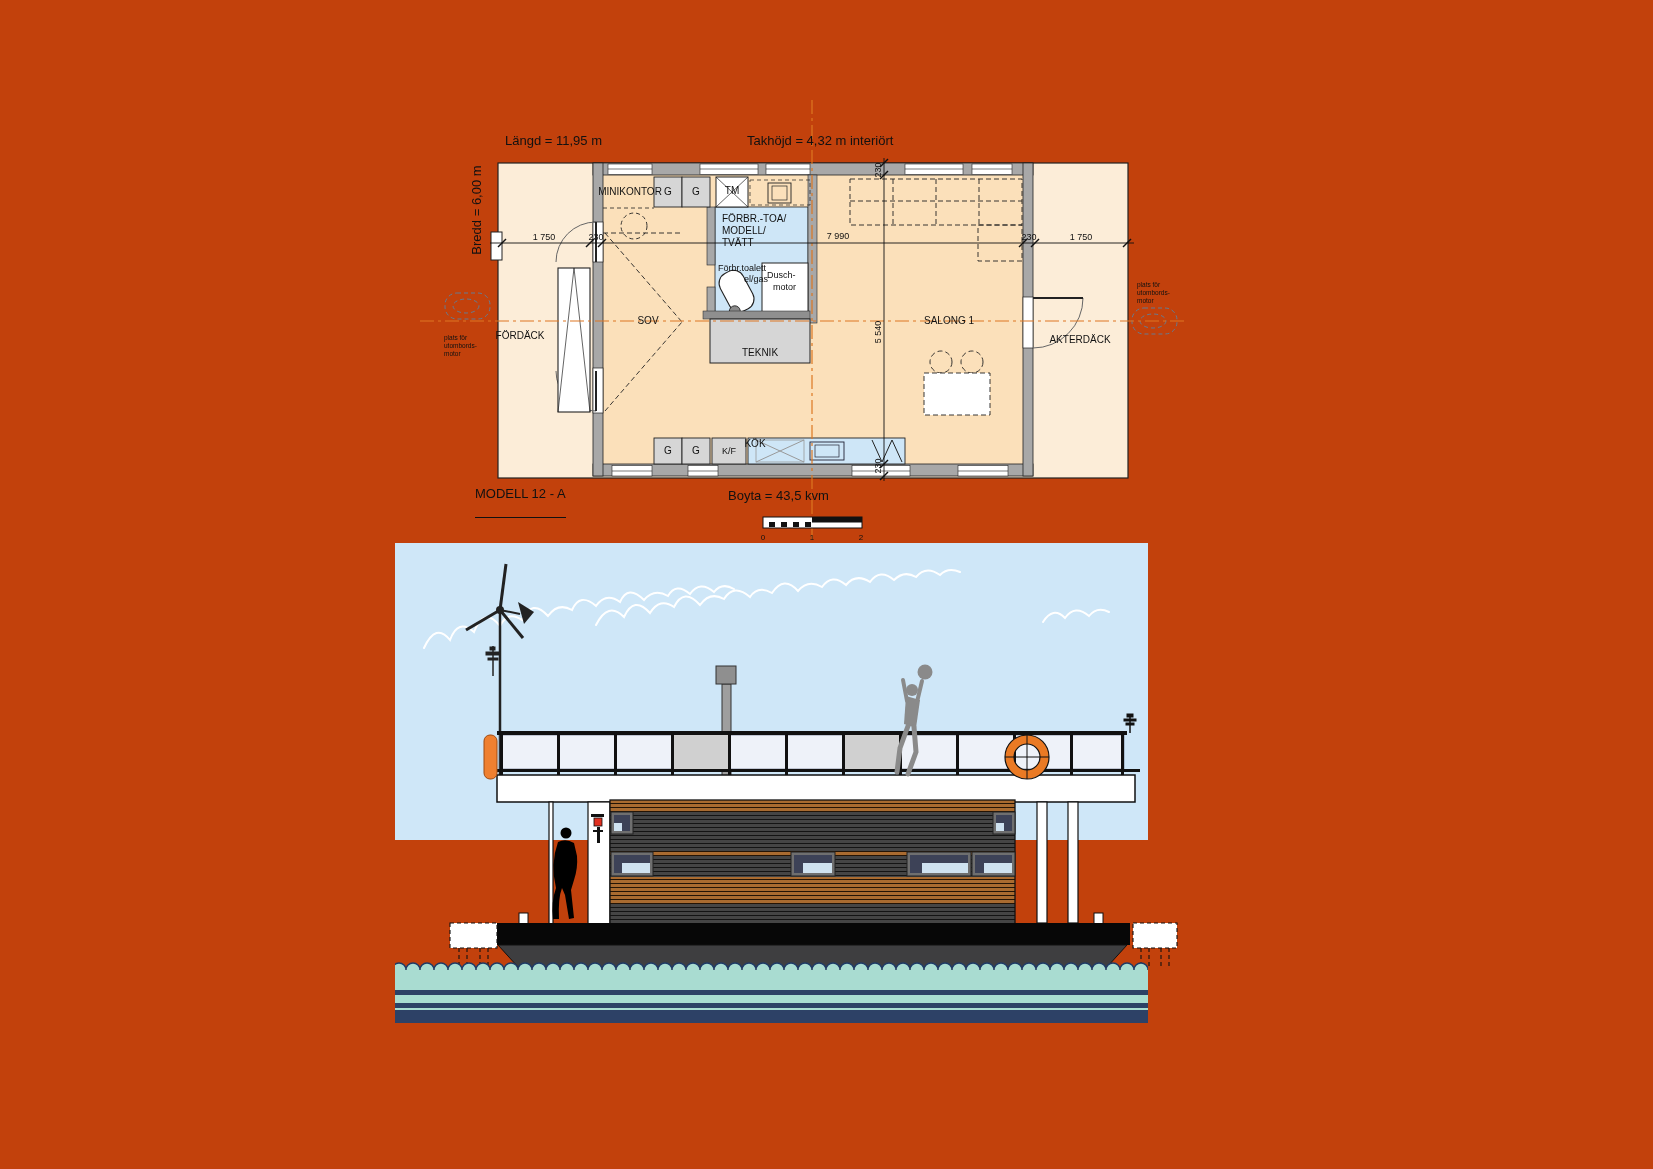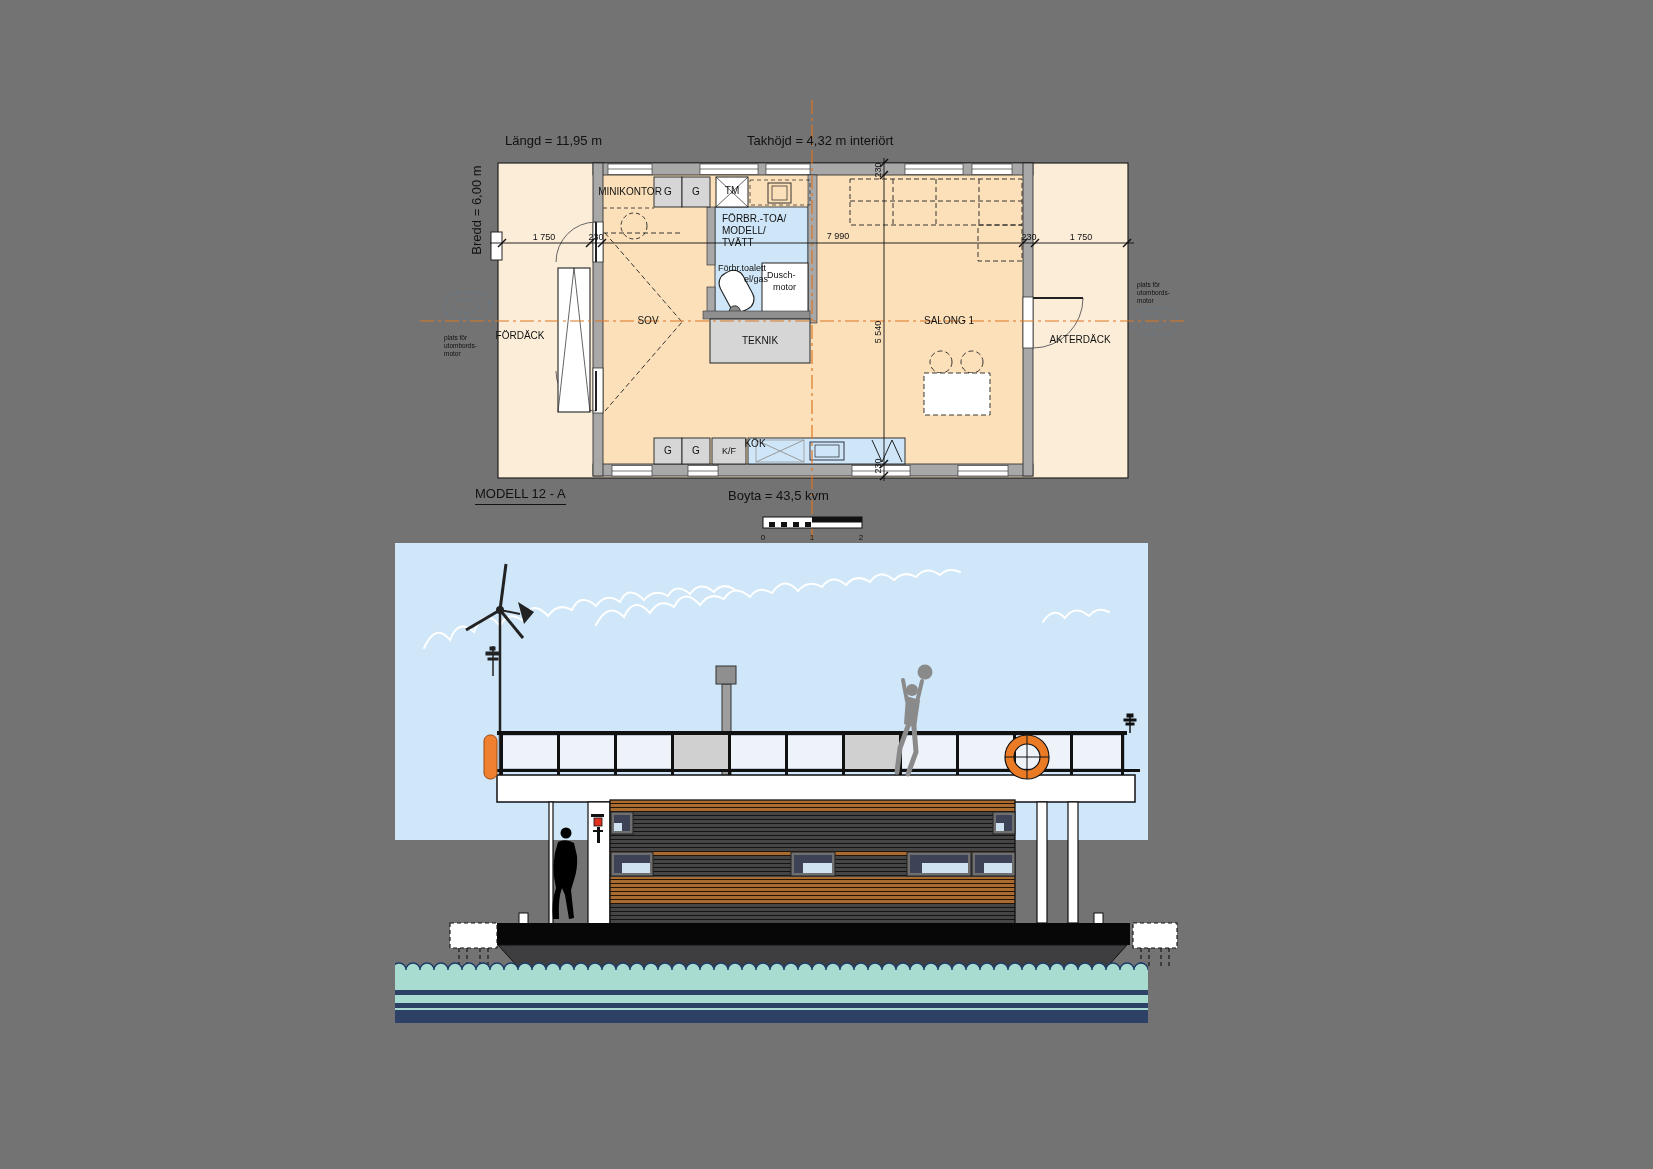--- a/index.html
+++ b/index.html
@@ -5,27 +5,27 @@
   :root{
     --sky:#cfe7f8; --waterTeal:#a9dcd1; --waterNavy:#2d4166; --waveLine:#1d3a66;
     --hullBlack:#070707; --hullGray:#3e3e40; --wood:#a96b30; --woodLine:#241405;
     --slatGray:#454545; --slatLine:#141414; --panel:#eef2f9; --panelGray:#d0d0d0;
     --buoy:#ea7a24; --fender:#ef8030; --personGray:#8a8a8a; --ink:#111111;
     --planInterior:#fbe0ba; --planDeck:#fcedd8; --planWet:#cee6f7; --planWall:#a8a8a8;
     --planRoomGray:#d6d6d6; --centerline:#dd7722; --glass:#3d4257; --glassLight:#cfe2f0;
     --frame:#6f6f6f; --chimney:#9e9e9e; --lampRed:#e03020;
   }
   html,body{margin:0;padding:0;background:#ffffff;}
-  #stage{position:relative;width:1653px;height:1169px;background:#737373;overflow:hidden;
+  #stage{position:relative;width:1653px;height:1169px;background:#c2410c;overflow:hidden;
          font-family:"Liberation Sans", sans-serif;color:var(--ink);}
   #drawing{position:absolute;left:0;top:0;}
   .lbl{position:absolute;white-space:pre;color:var(--ink);line-height:1.18;}
   .c{transform:translate(-50%,-50%);}
   .r{transform:translate(-50%,-50%) rotate(-90deg);text-align:center;}
-  .u{border-bottom:1.2px solid var(--ink);padding-bottom:3px;}
+  .u{border-bottom:1.2px solid var(--ink);padding-bottom:16px;}
   .f13{font-size:13px;} .f10{font-size:10px;} .f9{font-size:9px;} .f8{font-size:8px;} .f7{font-size:6.5px;}
 </style>
 </head>
 <body>
 
 <div id="stage">
 
 <svg id="drawing" width="1653" height="1169" viewBox="0 0 1653 1169">
   <defs>
     <pattern id="slatB" width="8" height="4" patternUnits="userSpaceOnUse">
@@ -395,21 +395,21 @@
 
 <span class="lbl f10" style="left:722px;top:213px">FÖRBR.-TOA/</span>
 <span class="lbl f10" style="left:722px;top:225px">MODELL/</span>
 <span class="lbl f10" style="left:722px;top:237px">TVÄTT</span>
 <span class="lbl f9" style="left:718px;top:263px">Förbr.toalett</span>
 <span class="lbl f9" style="left:744px;top:274px">el/gas</span>
 <span class="lbl f9" style="left:767px;top:270px">Dusch-</span>
 <span class="lbl f9" style="left:773px;top:282px">motor</span>
 
 <span class="lbl f10 c" style="left:648px;top:321px">SOV</span>
-<span class="lbl f10 c" style="left:760px;top:341px">TEKNIK</span>
+<span class="lbl f10 c" style="left:760px;top:353px">TEKNIK</span>
 <span class="lbl f10 c" style="left:949px;top:321px">SALONG 1</span>
 <span class="lbl f10 c" style="left:755px;top:444px">KÖK</span>
 <span class="lbl f10 c" style="left:520px;top:336px">FÖRDÄCK</span>
 <span class="lbl f10 c" style="left:1080px;top:340px">AKTERDÄCK</span>
 
 <span class="lbl f10 c" style="left:668px;top:451px">G</span>
 <span class="lbl f10 c" style="left:696px;top:451px">G</span>
 <span class="lbl f9 c" style="left:729px;top:451px">K/F</span>
 
 <span class="lbl f7" style="left:444px;top:334px">plats för</span>

